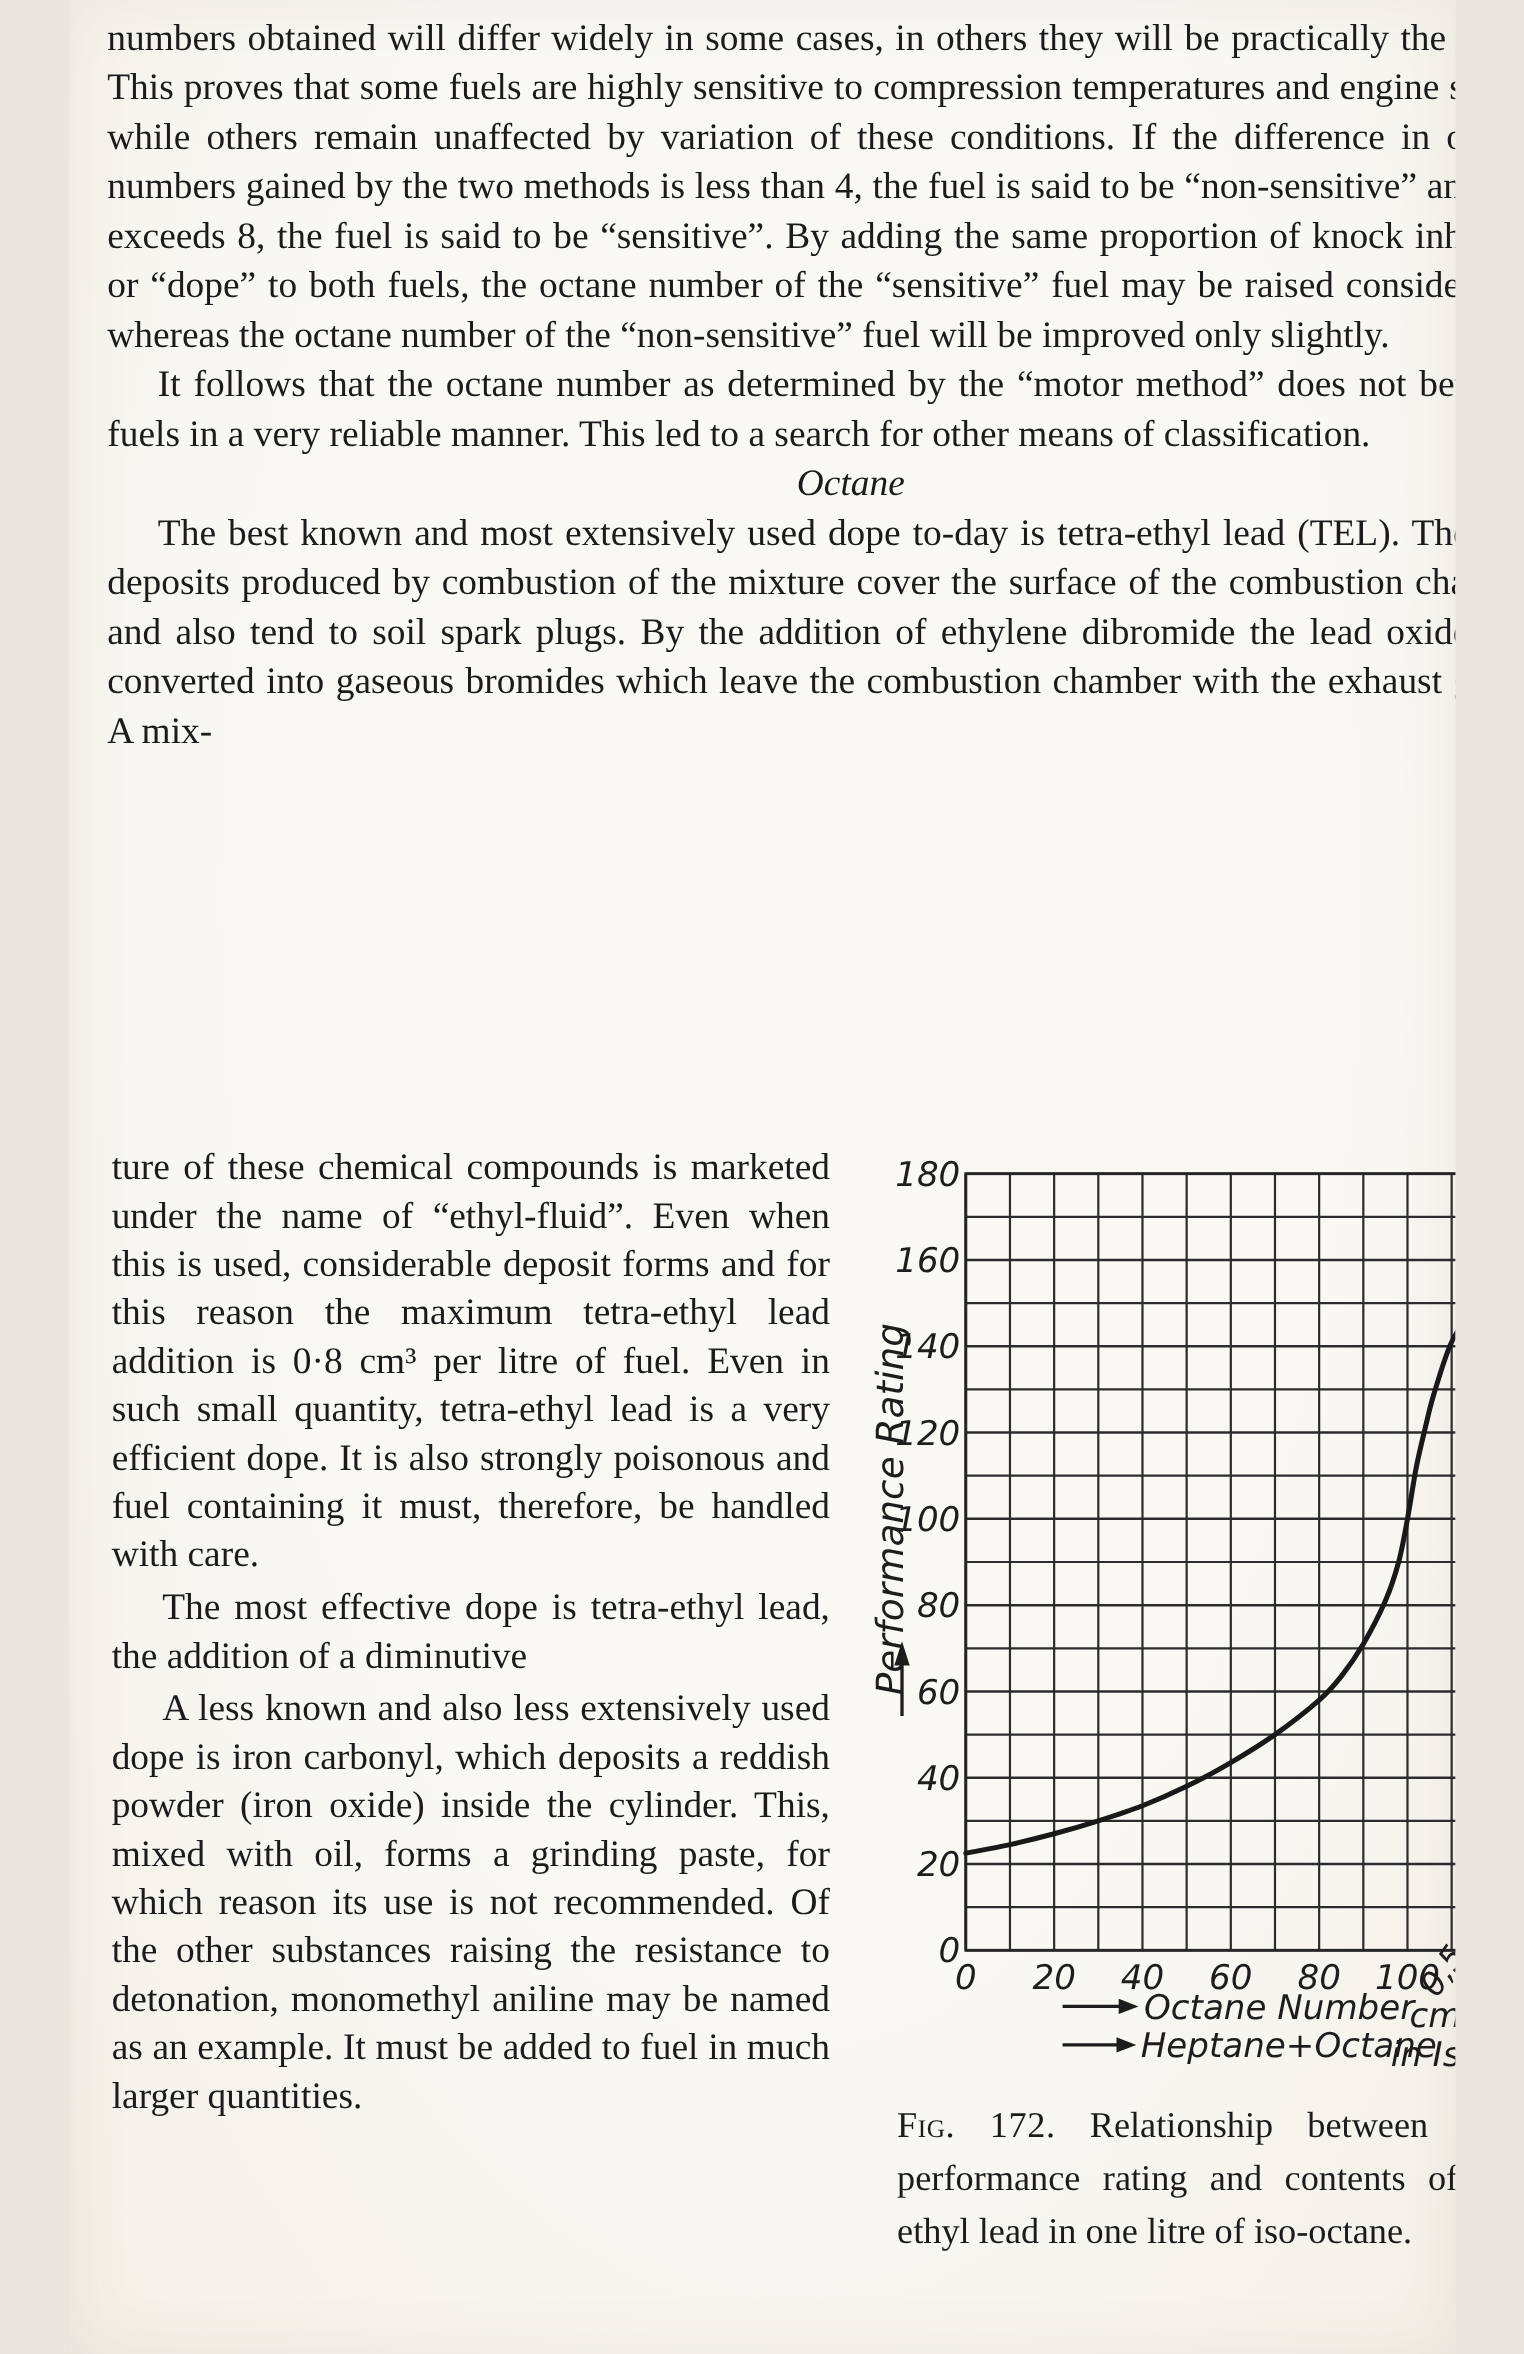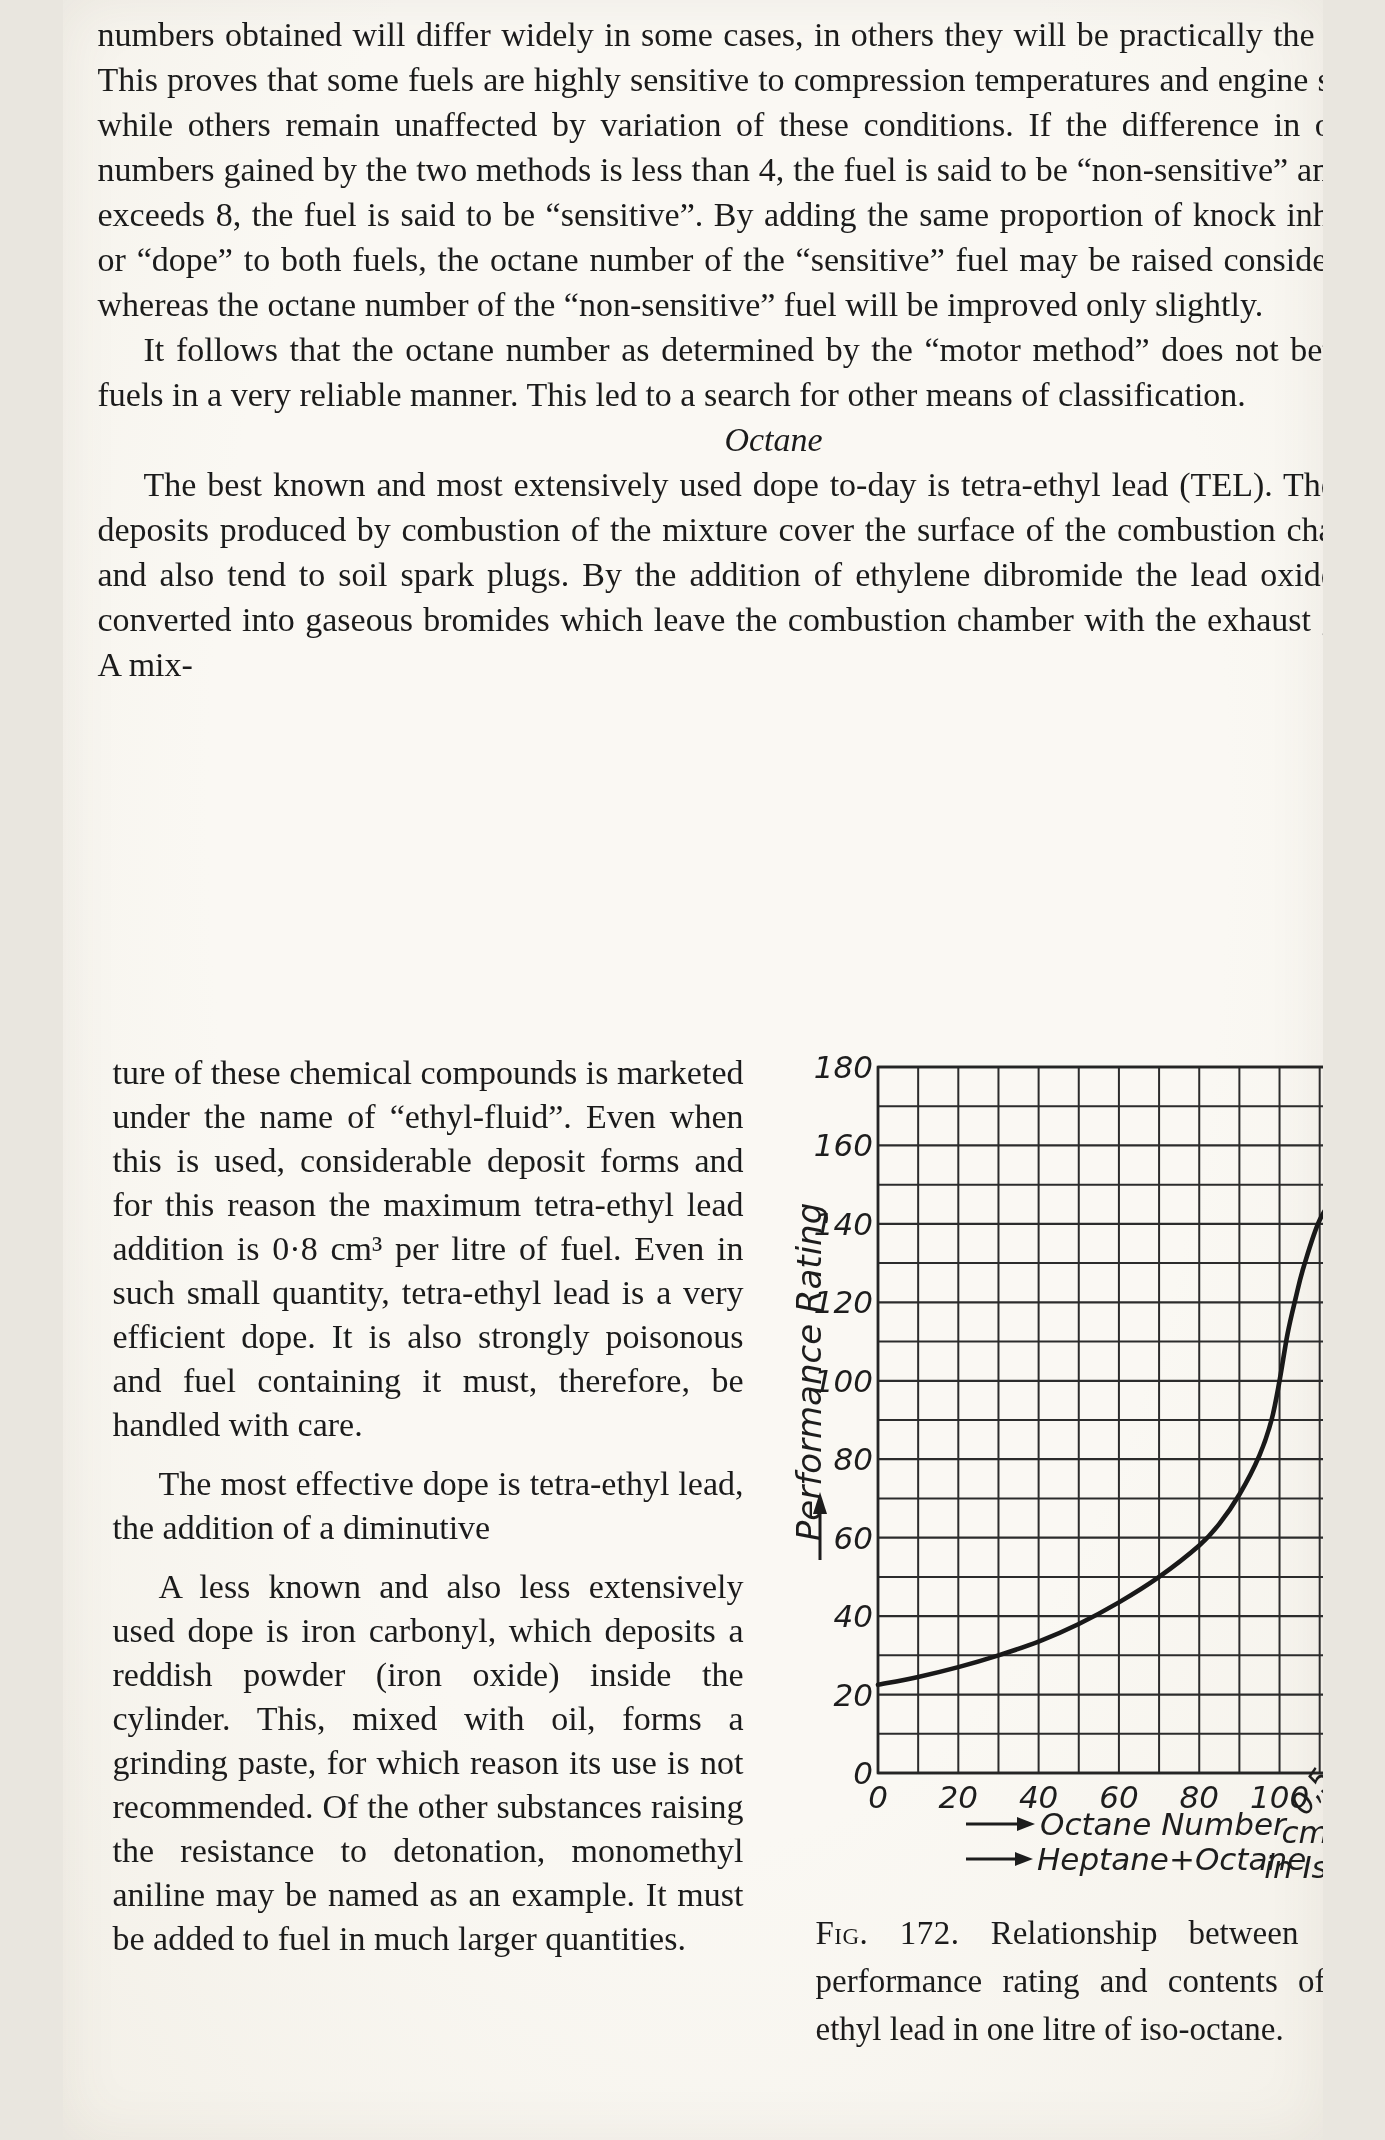--- a/index.html
+++ b/index.html
@@ -10,21 +10,21 @@
     box-shadow:inset 0 0 60px rgba(90,80,60,0.08);
   }
   .main-text{position:absolute;left:35px;top:12px;width:1306px;
     font-size:34px;line-height:45px;text-align:justify;}
   .main-text p{margin:0;text-indent:46px;}
   .main-text p.no-indent{text-indent:0;}
   .section-heading{font-style:italic;text-align:center;text-indent:0;
     margin:13px 0 13px 0;font-size:34px;}
   .left-col{position:absolute;left:35px;top:1036px;width:661px;
     font-size:34px;line-height:44px;text-align:justify;}
-  .left-col p{margin:15px;text-indent:46px;}
+  .left-col p{margin:4px;text-indent:46px;}
   .left-col p.no-indent{text-indent:0;}
   .figure{position:absolute;left:700px;top:1030px;width:685px;height:885px;}
   .fig-caption{position:absolute;left:753px;top:1909px;width:600px;
     font-size:33px;line-height:48px;text-align:justify;}
   .caption-label{font-variant:small-caps;letter-spacing:0.5px;}
   .page-number{position:absolute;left:1290px;top:2046px;font-size:37px;
     letter-spacing:2px;font-family:Liberation Mono, monospace;}
   svg text{font-family:"DejaVu Sans", sans-serif;font-style:italic;fill:#1d1d1d;}
 </style>
 </head>

